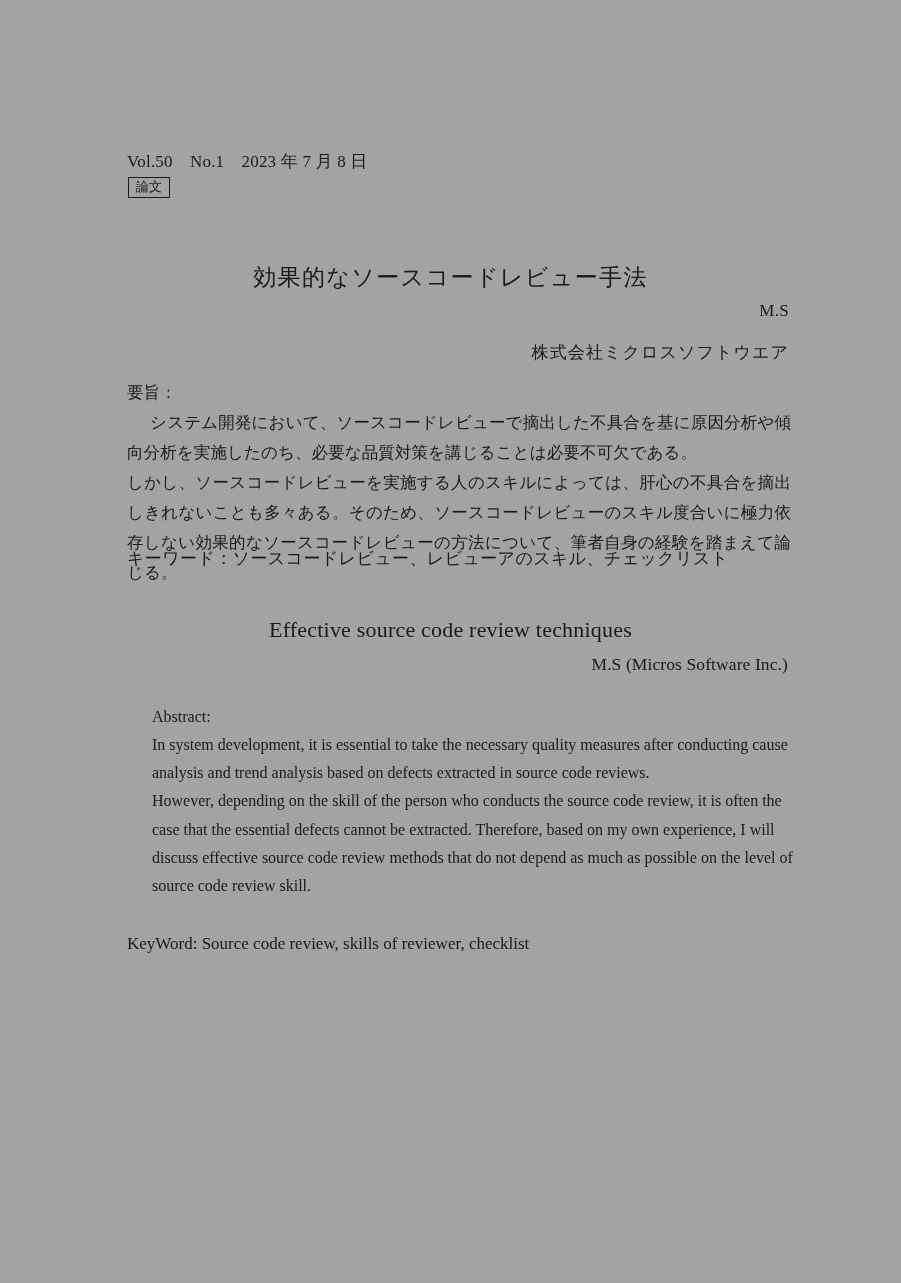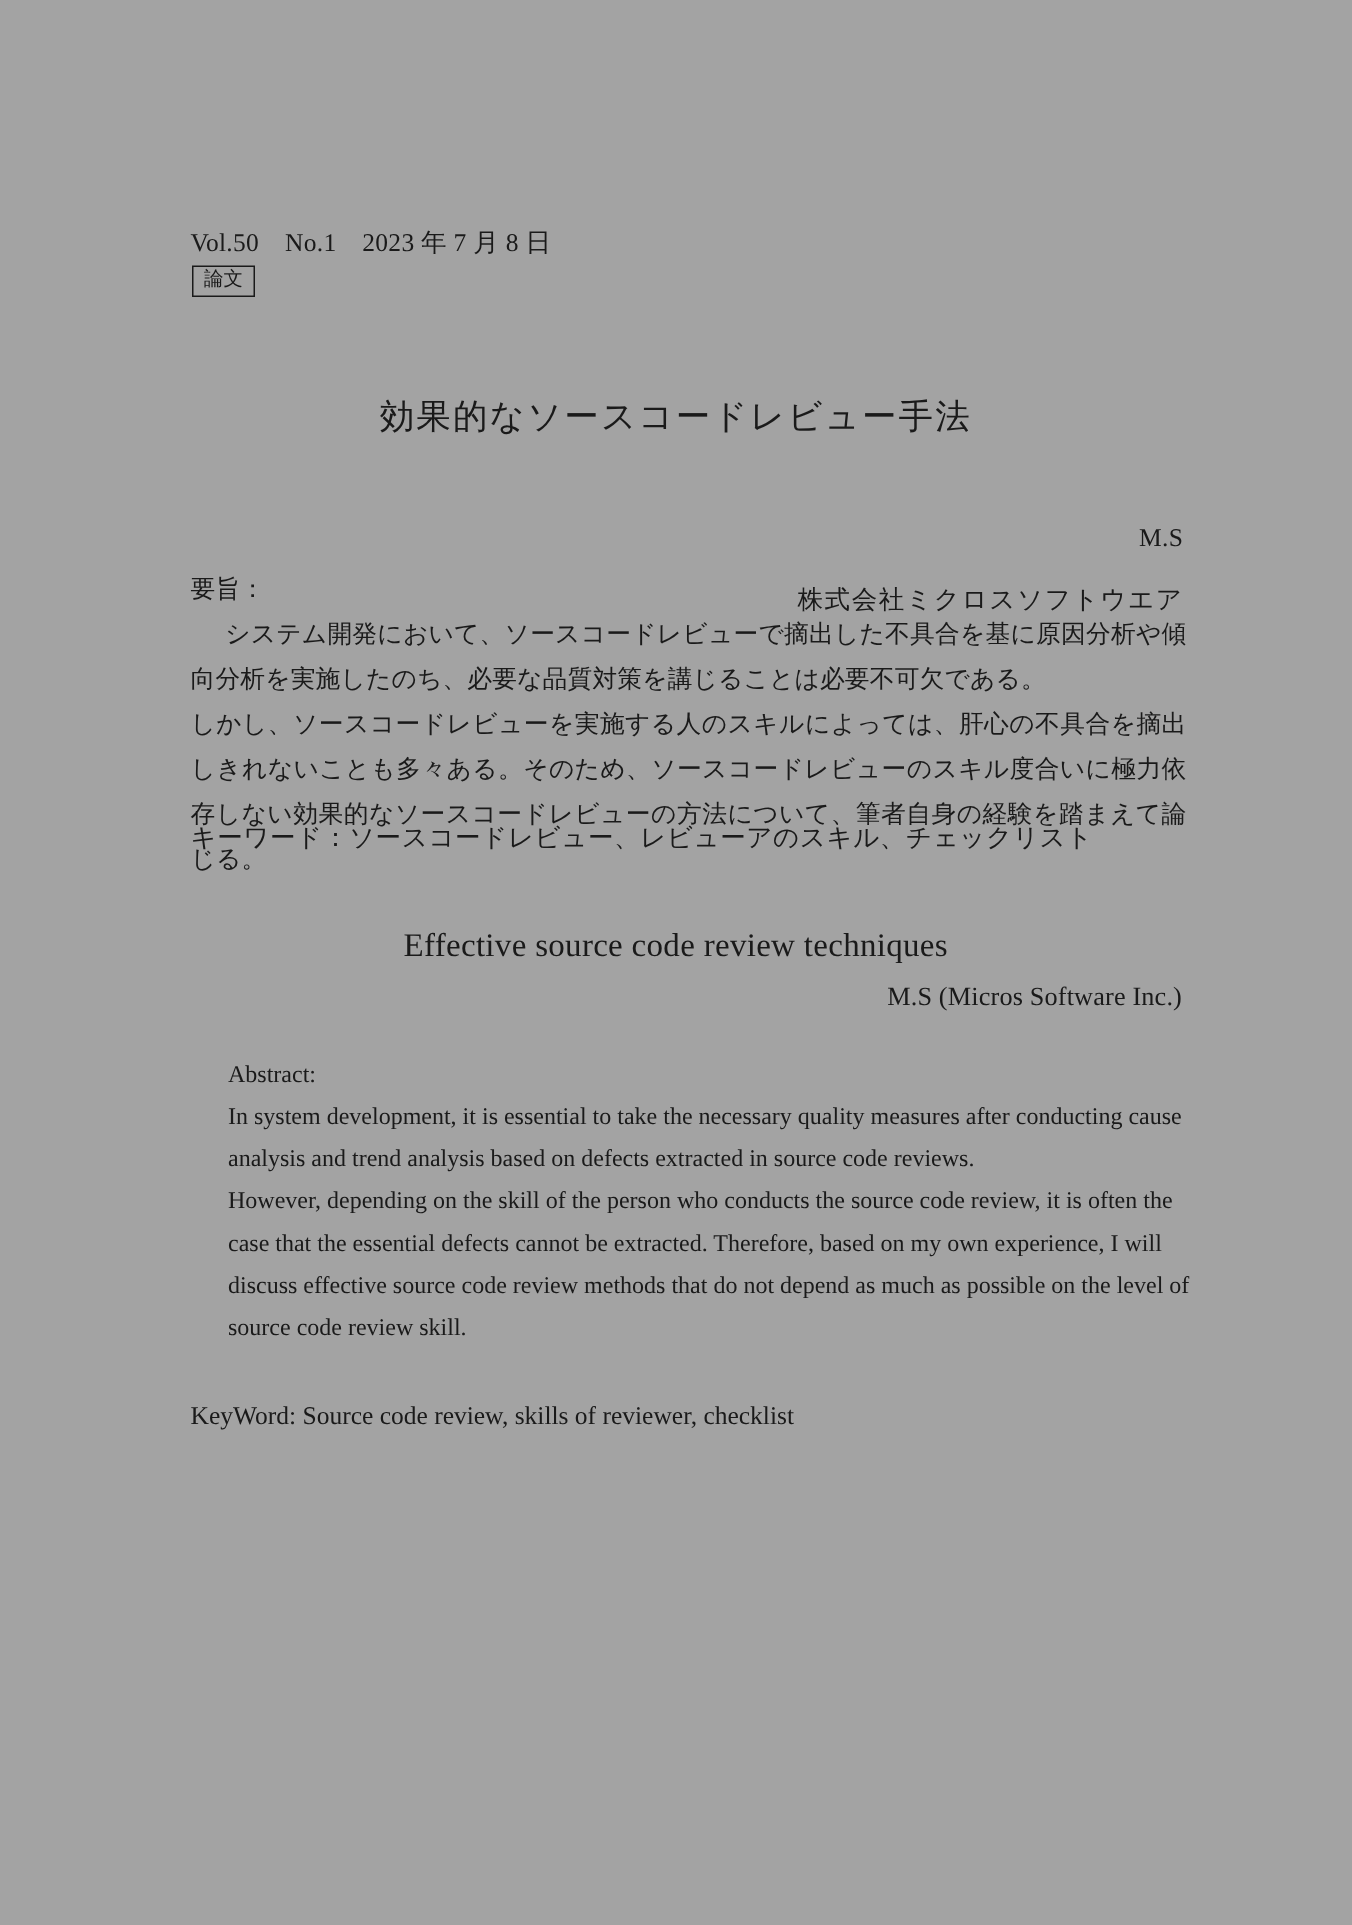--- a/index.html
+++ b/index.html
@@ -54,21 +54,20 @@
     position: absolute;
     right: 112px;
     top: 298px;
     text-align: right;
     font-size: 17px;
     line-height: 1.55;
   }
   .author-name {
     font-family: "Liberation Serif", "DejaVu Serif", serif;
     letter-spacing: 0.3px;
-    margin-top: 48px;
   }
   .author-affil {
     font-family: "DejaVu Serif", "Liberation Serif", serif;
     letter-spacing: 1.1px;
     margin-top: 15px;
   }
 
   
   .jp-block {
     position: absolute;

